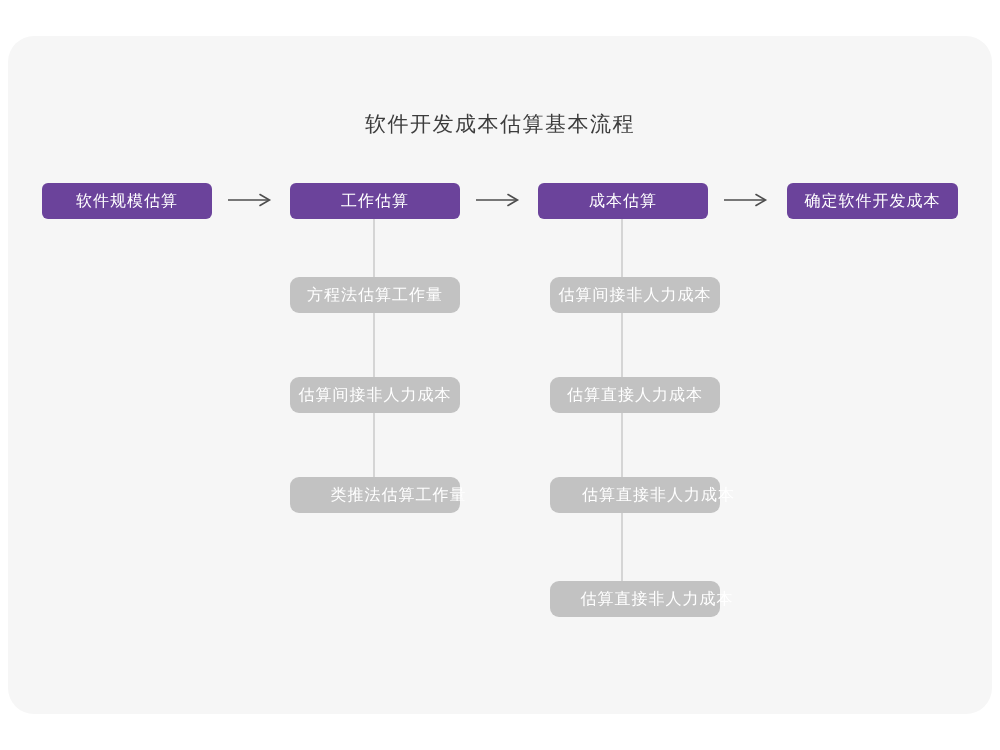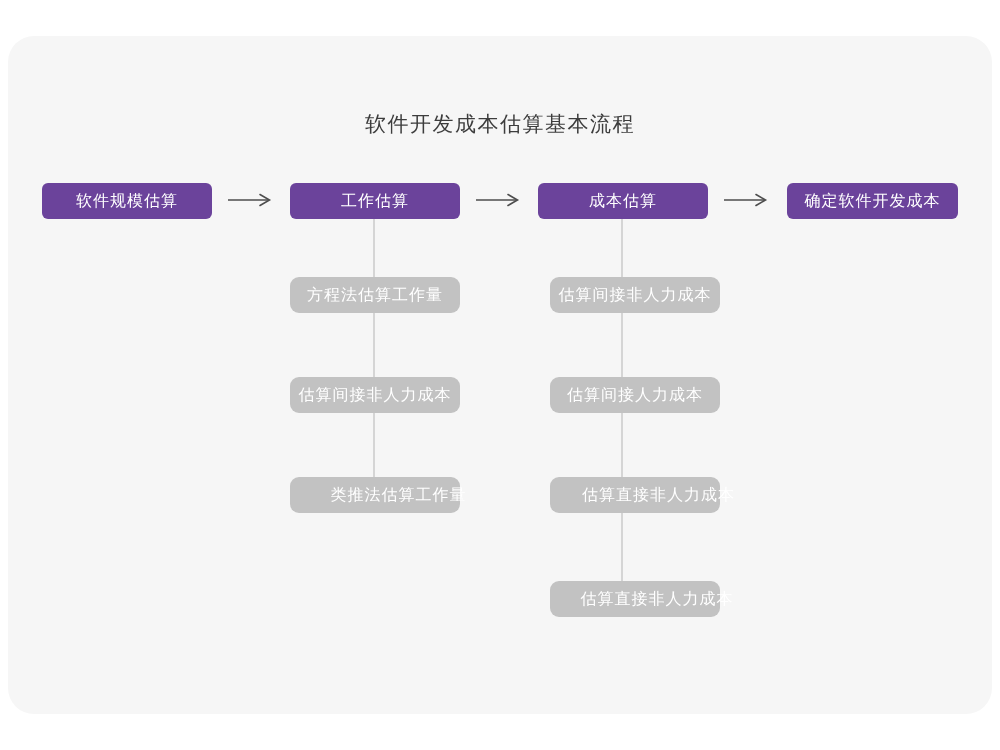--- a/index.html
+++ b/index.html
@@ -138,21 +138,21 @@
     <span>估算间接非人力成本</span>
   </div>
   <div class="node sub col-work row-3">
     <span>类推法估算工作量</span>
   </div>
 
   <div class="node sub col-cost row-1">
     <span>估算间接非人力成本</span>
   </div>
   <div class="node sub col-cost row-2">
-    <span>估算间接人力成本</span>
+    <span>估算直接人力成本</span>
   </div>
   <div class="node sub col-cost row-3">
     <span>估算直接非人力成本</span>
   </div>
   <div class="node sub col-cost row-4">
     <span>估算直接非人力成本</span>
   </div>
 </div>
 
 </body></html>

